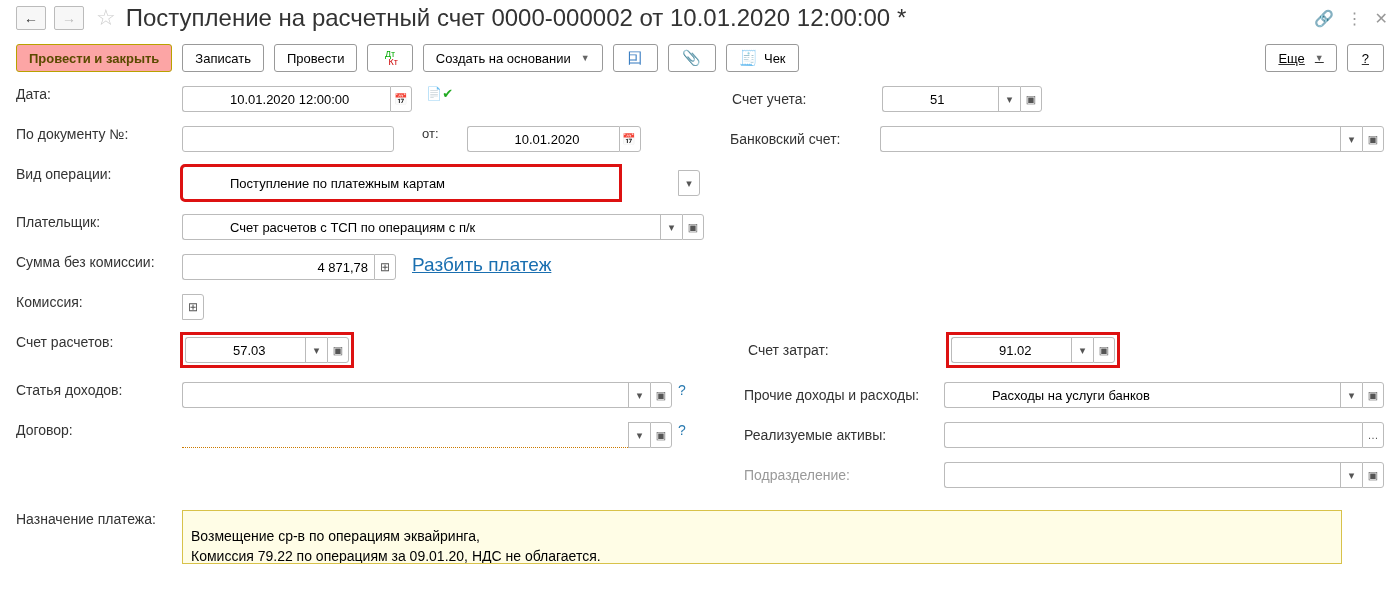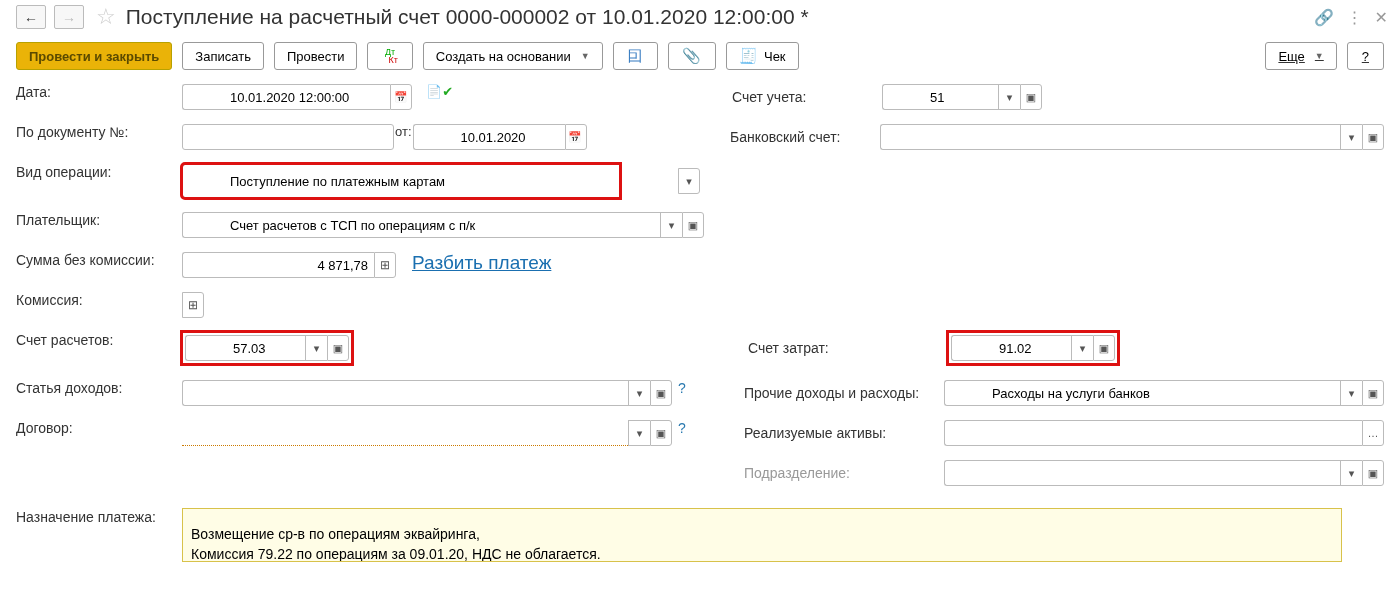--- a/index.html
+++ b/index.html
@@ -25,21 +25,21 @@
     width:30px; height:24px;
     border:1px solid #bbb;
     border-radius:2px;
     background:#f7f7f7;
     display:flex; align-items:center; justify-content:center;
     font-size:14px; line-height:1;
     cursor:pointer;
   }
   .nav-btn.disabled { color:#bbb; cursor:default; }
   .star { font-size:22px; color:#ccc; margin:0 2px 0 4px; }
-  .title { font-size:21px; color:#333; flex:1; }
+  .title { font-size:24px; color:#333; flex:1; }
   .hdr-right { display:flex; gap:12px; align-items:center; color:#999; }
   .hdr-ico { font-size:16px; cursor:pointer; }
 
   
   .tbar {
     display:flex;
     align-items:center;
     gap:10px;
     padding:8px 16px 14px 16px;
   }
@@ -47,21 +47,21 @@
     height:28px;
     padding:0 12px;
     border:1px solid #999;
     border-radius:3px;
     background:#fff;
     font-size:13px;
     display:flex; align-items:center; gap:6px;
     cursor:pointer; white-space:nowrap;
   }
   .btn.primary {
-    background:#eab308;
+    background:#fca5a5;
     border:1px solid #b8a100;
     font-weight:bold;
     color:#5b4a00;
   }
   .btn.icon-only { padding:0 14px; min-width:32px; justify-content:center; }
   .caret { font-size:9px; color:#666; margin-left:4px; }
   .tbar-right { margin-left:auto; display:flex; gap:10px;text-decoration:underline; }
 
   .dtkt-icon { font-size:9px; line-height:1; }
   .dtkt-icon .dt { color:#0a0; display:block; }
@@ -200,21 +200,21 @@
             <span>▣</span>
           </div>
       </div>
       <div style="width:342px"></div>
     </div>
   </div>
 
   <div class="row">
     <div class="lbl">По документу №:</div>
     <input class="inp" style="width: 212px;" value="">
-    <span style="margin:0 1px">от:</span>
+    <span style="margin:0 28px">от:</span>
     <div class="combo">
       <input class="inp" style="width: 152px;" value="10.01.2020">
       <div class="mini">
           <span>📅</span>
         </div>
     </div>
 
     <div class="right-col">
       <div class="lbl" style="width:150px">Банковский счет:</div>
       <div class="combo">

